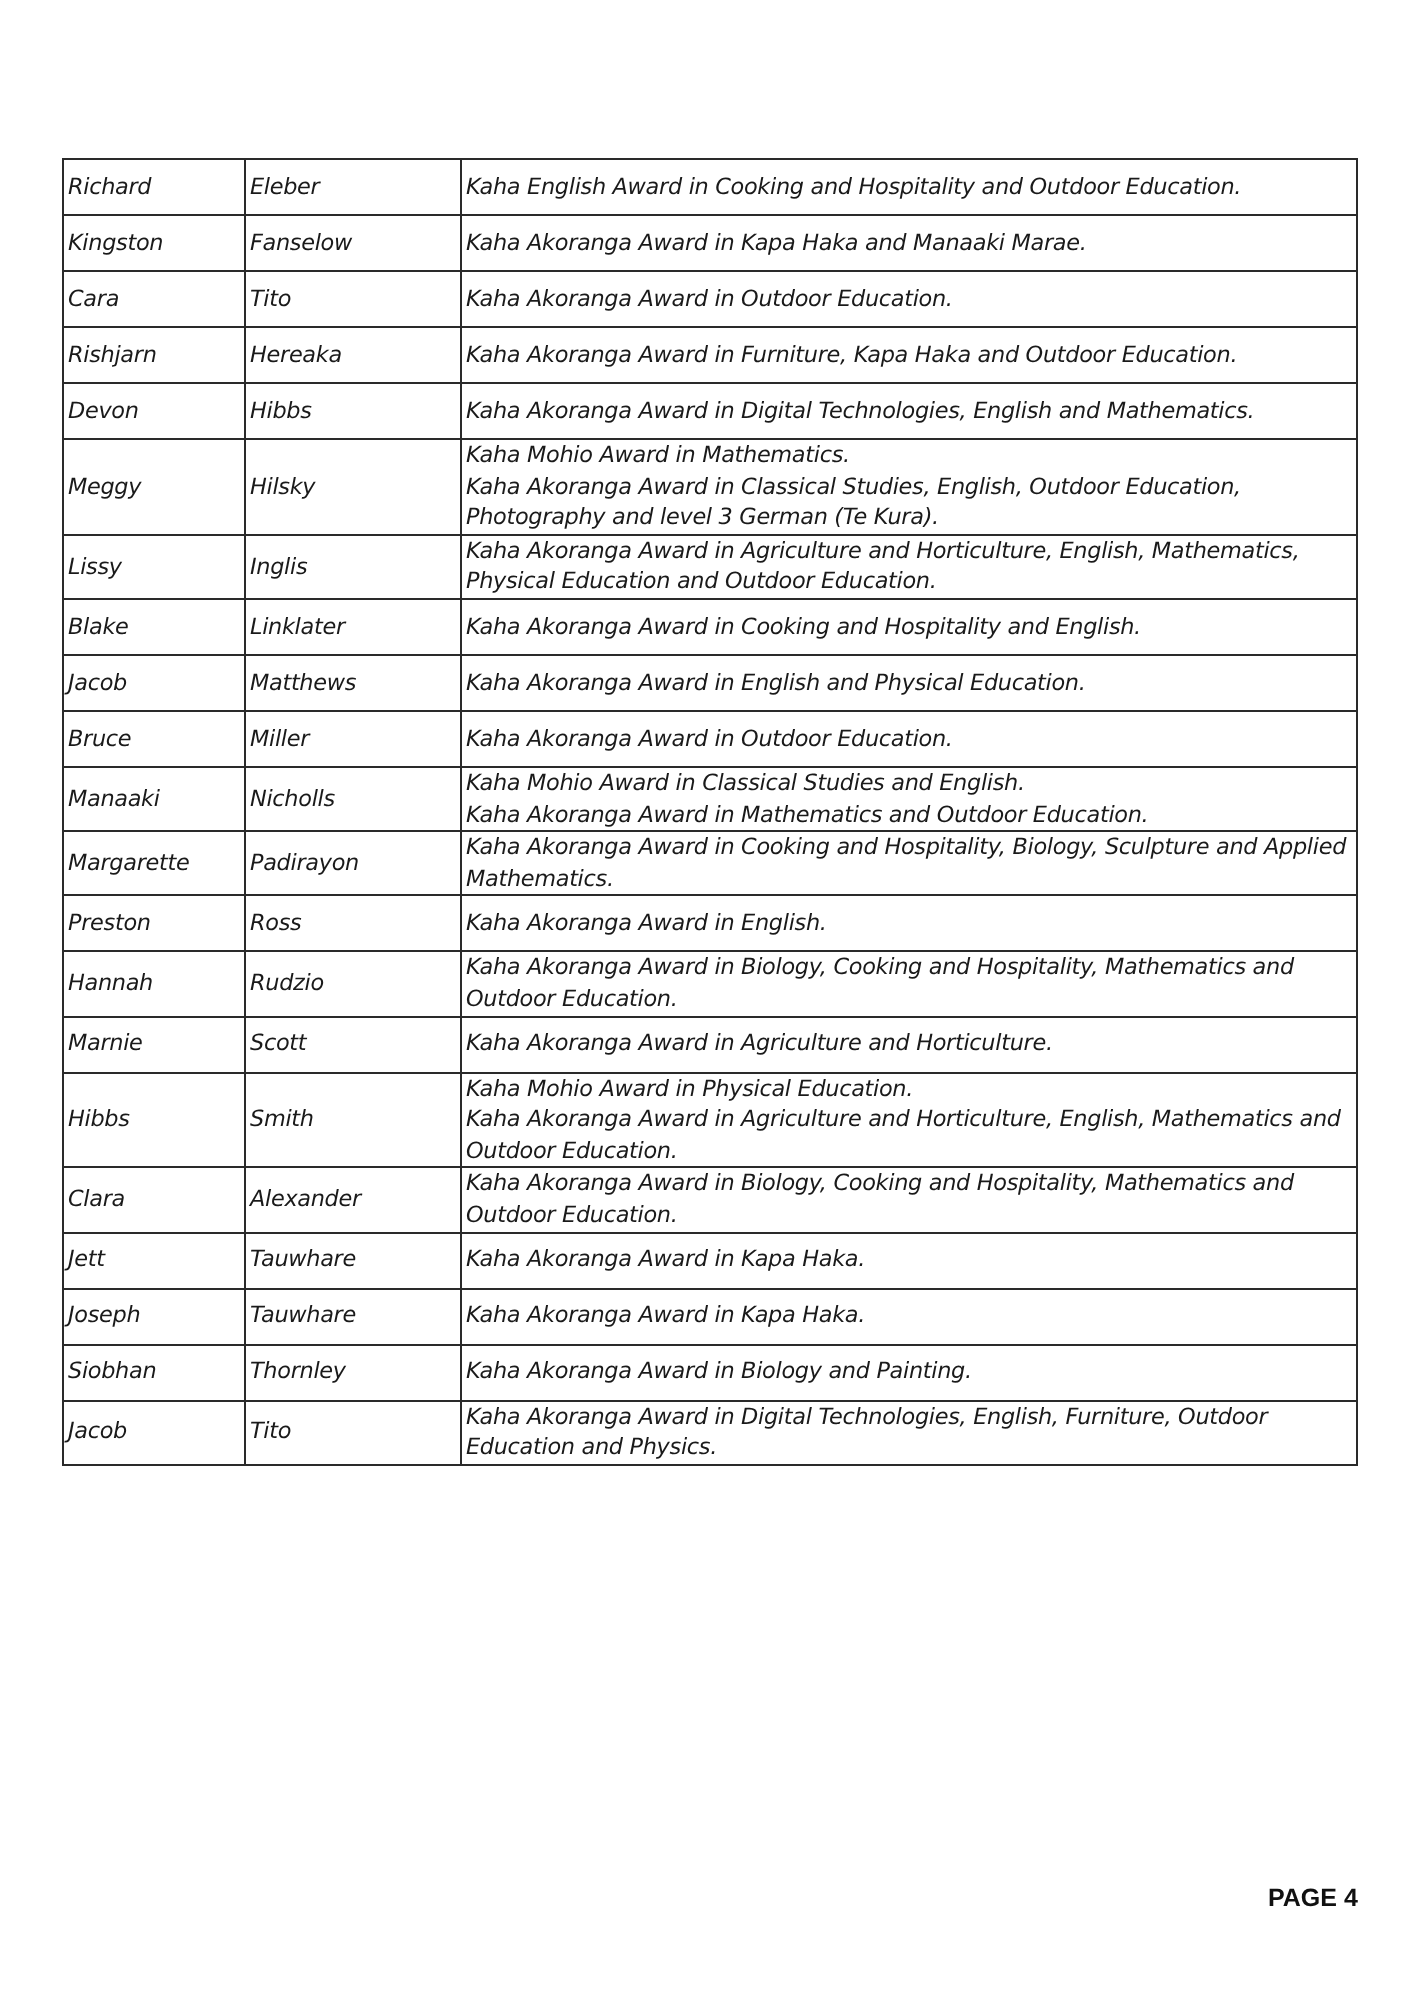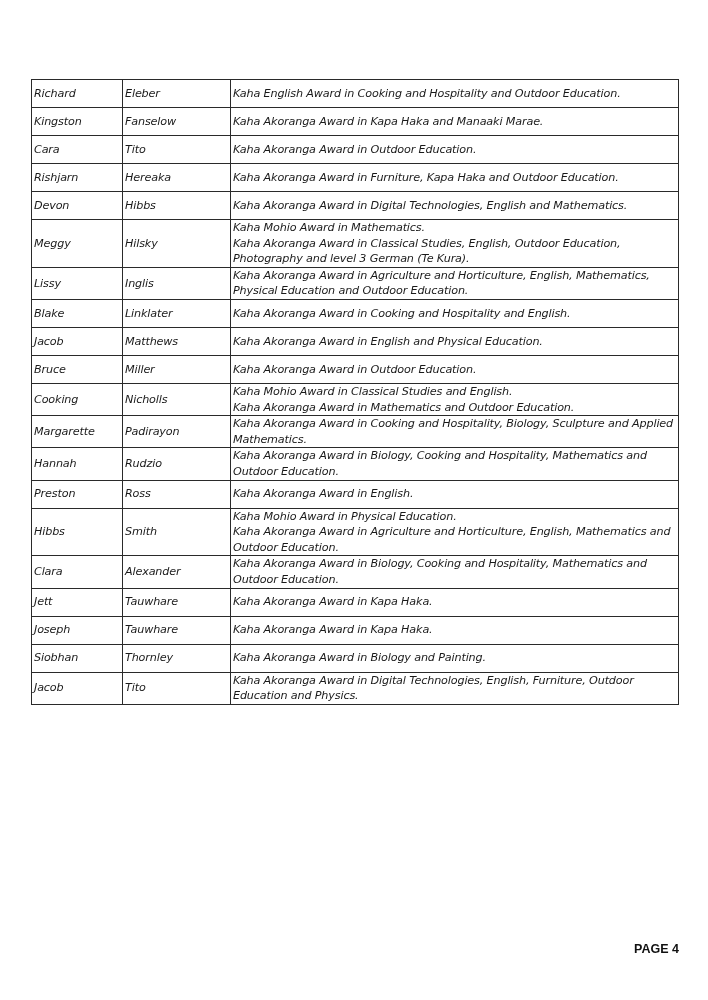--- a/index.html
+++ b/index.html
@@ -99,46 +99,53 @@
         </td>
       </tr>
       <tr>
         <td>Bruce</td>
         <td>Miller</td>
         <td>
           <span class="award-line">Kaha Akoranga Award in Outdoor Education.</span>
         </td>
       </tr>
       <tr>
-        <td>Cooking</td>
+        <td>Manaaki</td>
         <td>Nicholls</td>
         <td>
           <span class="award-line">Kaha Mohio Award in Classical Studies and English.</span>
           <span class="award-line">Kaha Akoranga Award in Mathematics and Outdoor Education.</span>
         </td>
       </tr>
       <tr>
         <td>Margarette</td>
         <td>Padirayon</td>
         <td>
           <span class="award-line">Kaha Akoranga Award in Cooking and Hospitality, Biology, Sculpture and Applied Mathematics.</span>
         </td>
       </tr>
       <tr>
+        <td>Preston</td>
+        <td>Ross</td>
+        <td>
+          <span class="award-line">Kaha Akoranga Award in English.</span>
+        </td>
+      </tr>
+      <tr>
         <td>Hannah</td>
         <td>Rudzio</td>
         <td>
           <span class="award-line">Kaha Akoranga Award in Biology, Cooking and Hospitality, Mathematics and Outdoor Education.</span>
         </td>
       </tr>
       <tr>
-        <td>Preston</td>
-        <td>Ross</td>
+        <td>Marnie</td>
+        <td>Scott</td>
         <td>
-          <span class="award-line">Kaha Akoranga Award in English.</span>
+          <span class="award-line">Kaha Akoranga Award in Agriculture and Horticulture.</span>
         </td>
       </tr>
       <tr>
         <td>Hibbs</td>
         <td>Smith</td>
         <td>
           <span class="award-line">Kaha Mohio Award in Physical Education.</span>
           <span class="award-line">Kaha Akoranga Award in Agriculture and Horticulture, English, Mathematics and Outdoor Education.</span>
         </td>
       </tr>

